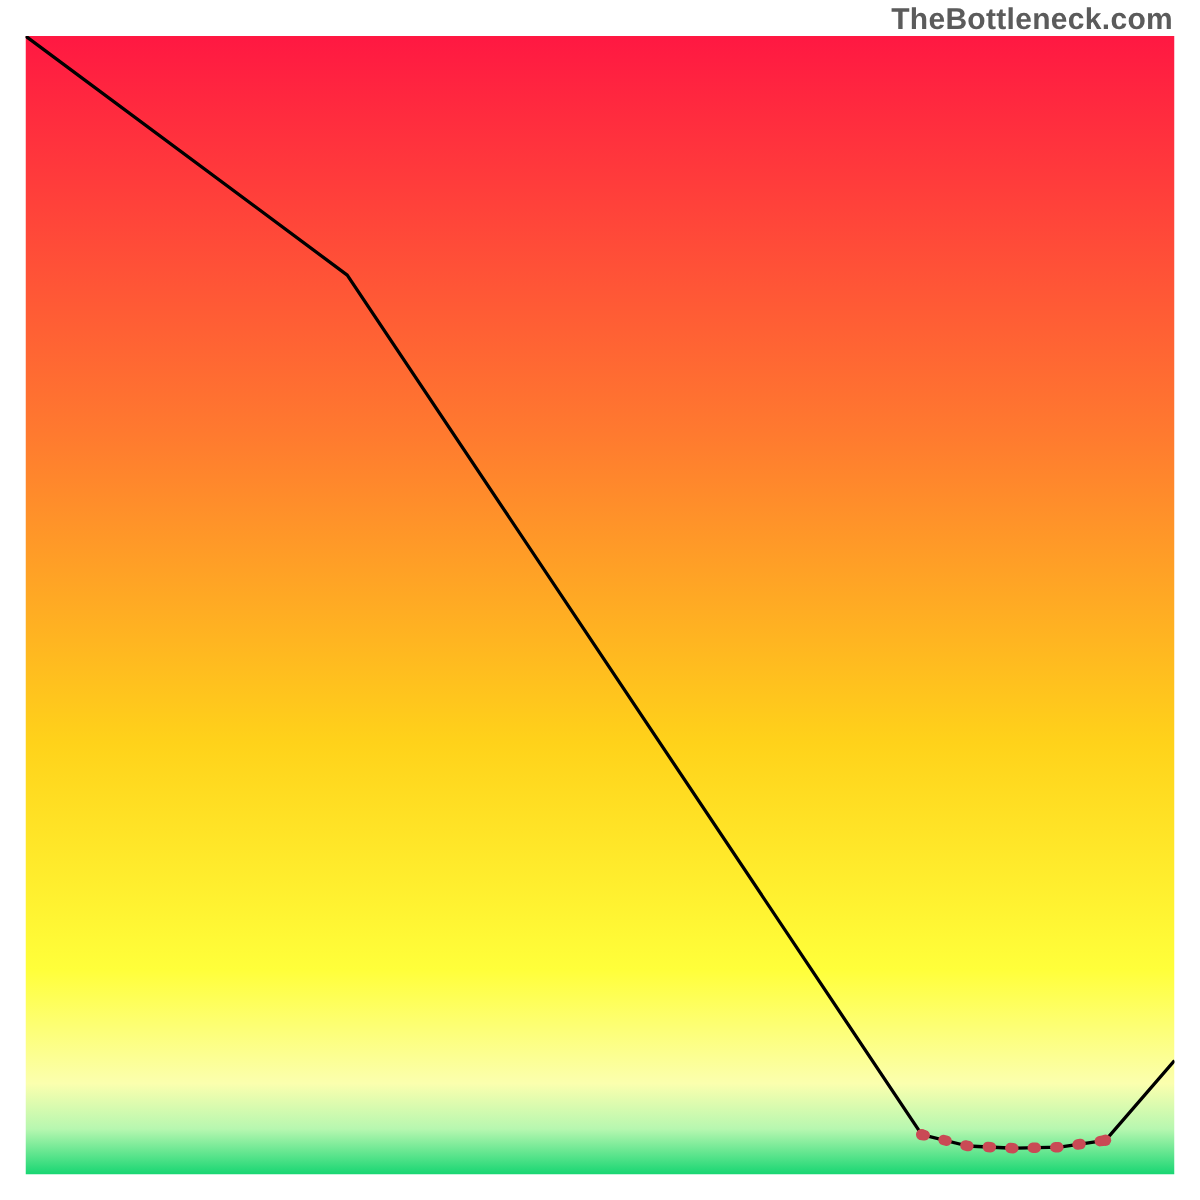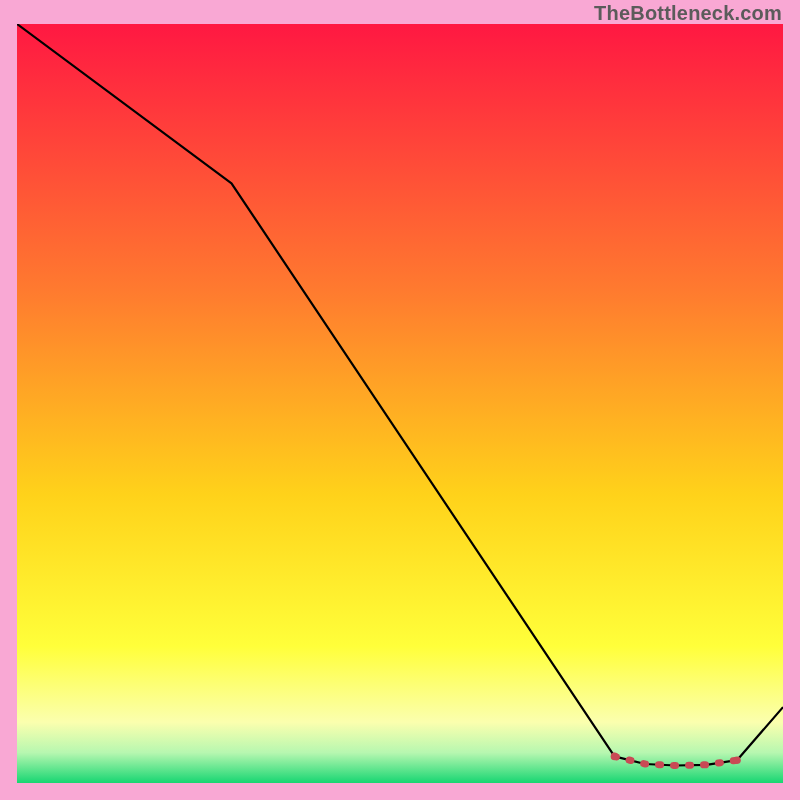--- a/index.html
+++ b/index.html
@@ -7,21 +7,21 @@
     padding: 0;
     width: 800px;
     height: 800px;
     background: #000;
     overflow: hidden;
   }
   .frame {
     position: relative;
     width: 800px;
     height: 800px;
-    background: #f9a8d4;
+    background: #ffffff;
   }
   .plot-area {
     position: absolute;
     left: 17px;
     top: 24px;
     width: 766px;
     height: 759px;
   }
   .attribution {
     position: absolute;

